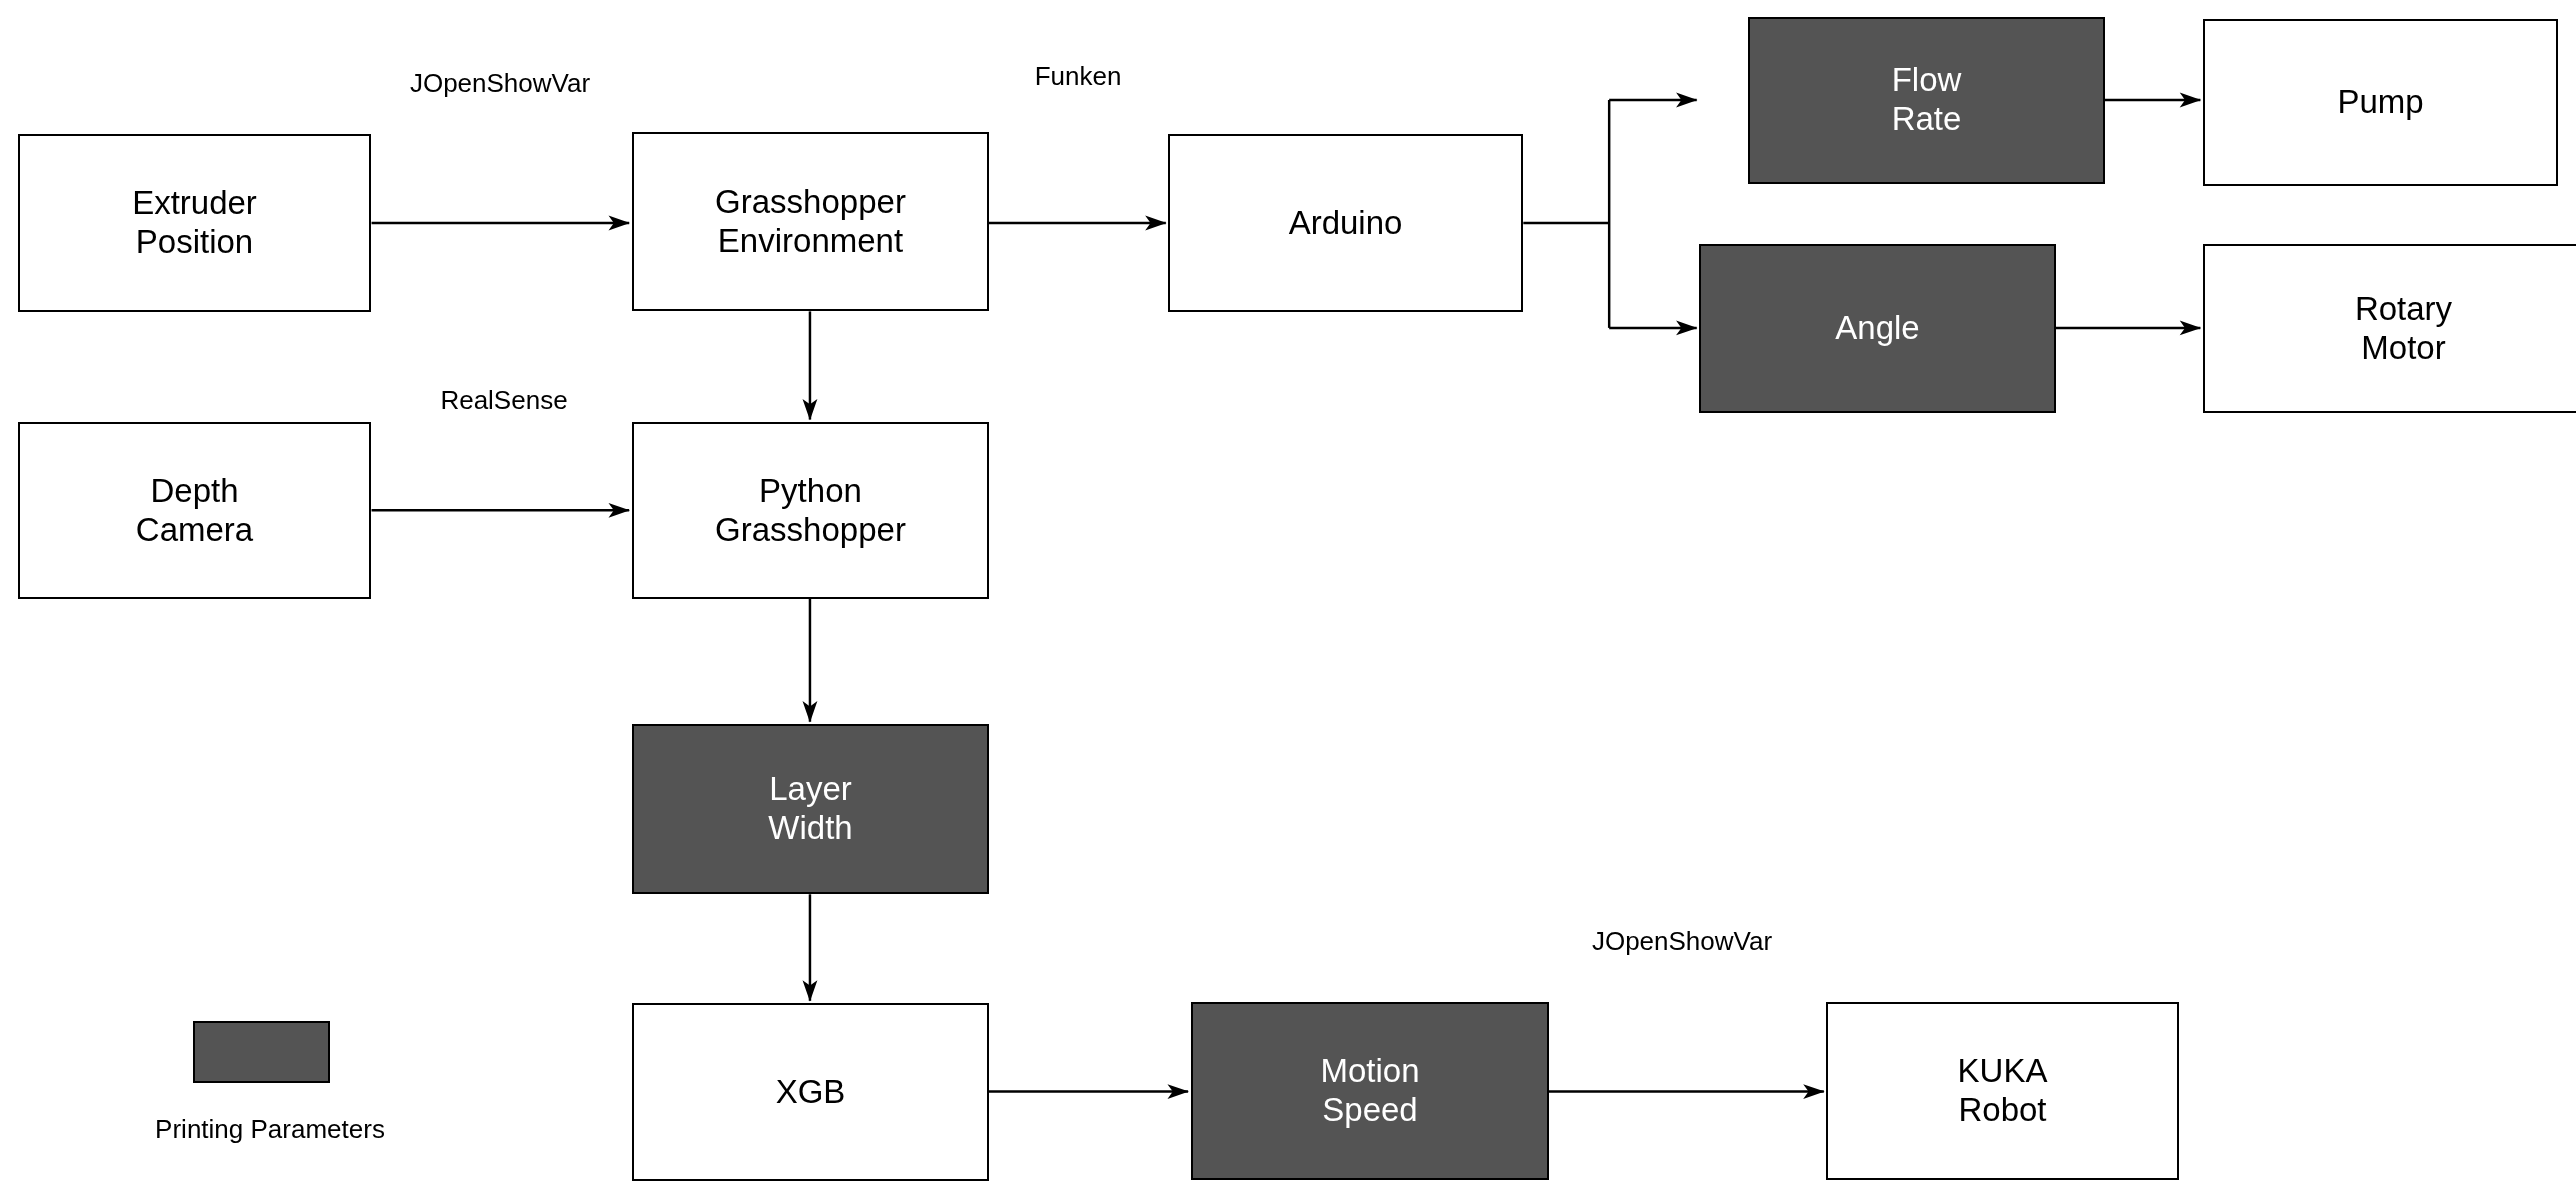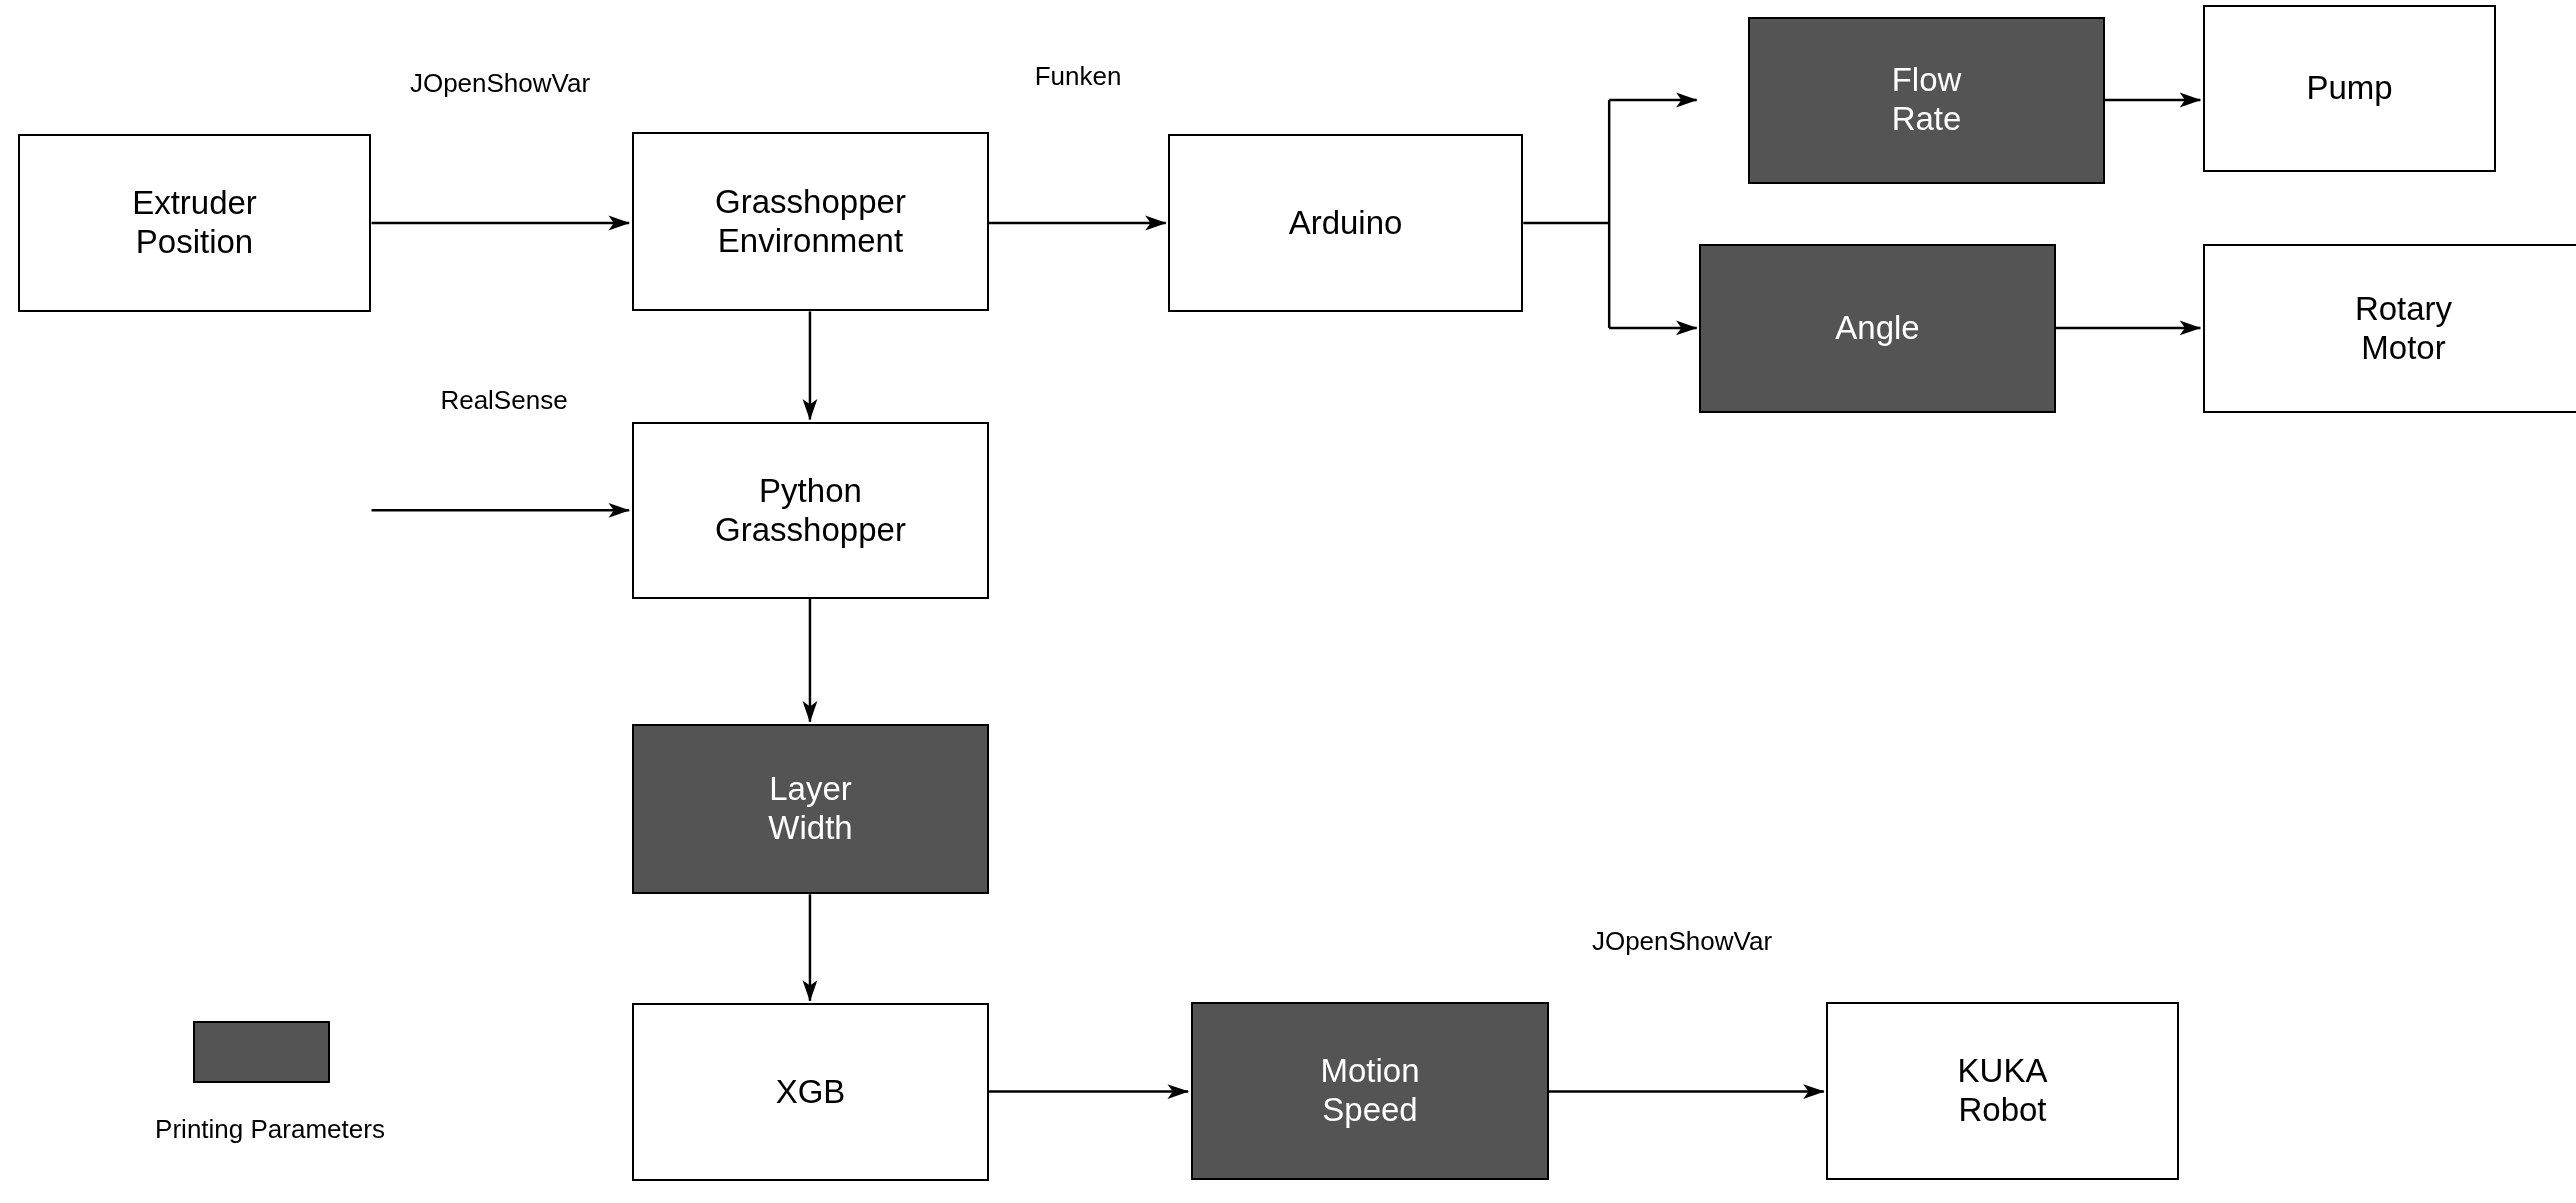--- a/index.html
+++ b/index.html
@@ -88,27 +88,29 @@
 Position</div>
 
   <div class="node" style="left:632px; top:132px; width:357px; height:179px;">Grasshopper
 Environment</div>
 
   <div class="node" style="left:1168px; top:134px; width:355px; height:178px;text-align:right;">Arduino</div>
 
   <div class="node param" style="left:1748px; top:16.5px; width:357px; height:167px;">Flow
 Rate</div>
 
-  <div class="node" style="left:2203px; top:5px; width:293px; height:167px;">Pump</div>
+  <div class="node" style="left:2203px; top:19px; width:355px; height:167px;">Pump</div>
 
   <div class="node param" style="left:1699px; top:244px; width:357px; height:169px;">Angle</div>
 
   <div class="node" style="left:2203px; top:244px; width:401px; height:169px;">Rotary
 Motor</div>
 
+  <div class="node" style="left:18px; top:422px; width:353px; height:177px;">Depth
+Camera</div>
 
   <div class="node" style="left:632px; top:422px; width:357px; height:177px;">Python
 Grasshopper</div>
 
   <div class="node param" style="left:632px; top:724px; width:357px; height:170px;">Layer
 Width</div>
 
   <div class="node" style="left:632px; top:1003px; width:357px; height:178px;">XGB</div>
 
   <div class="node param" style="left:1191px; top:1002px; width:358px; height:178px;">Motion

